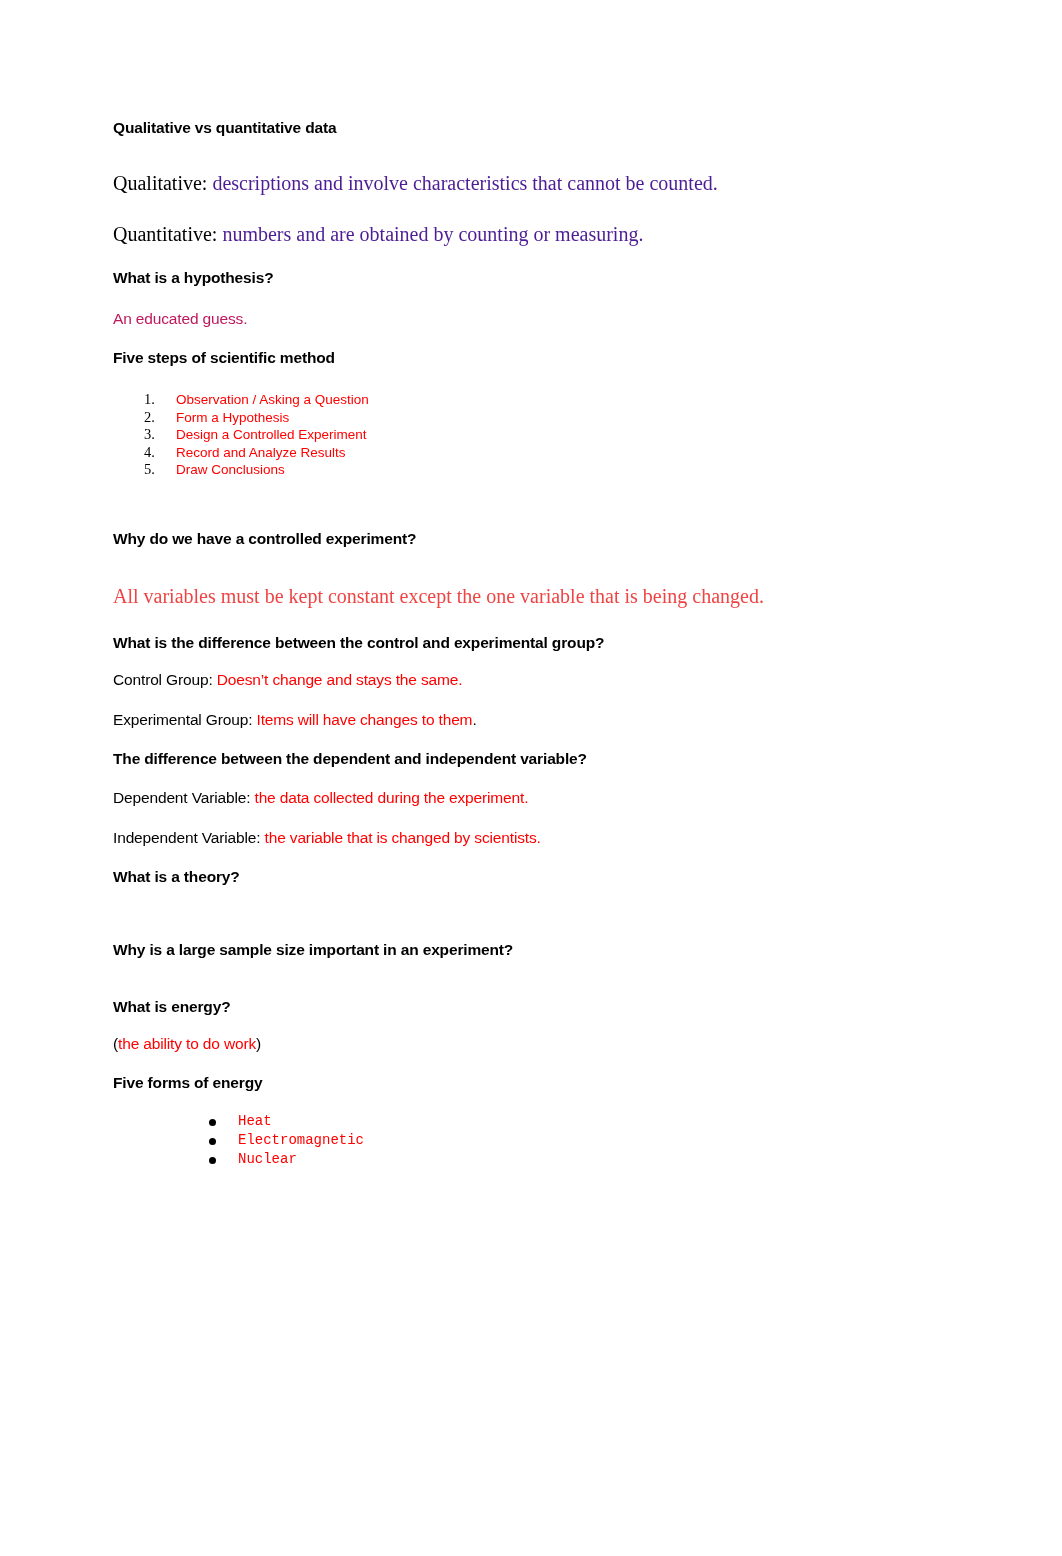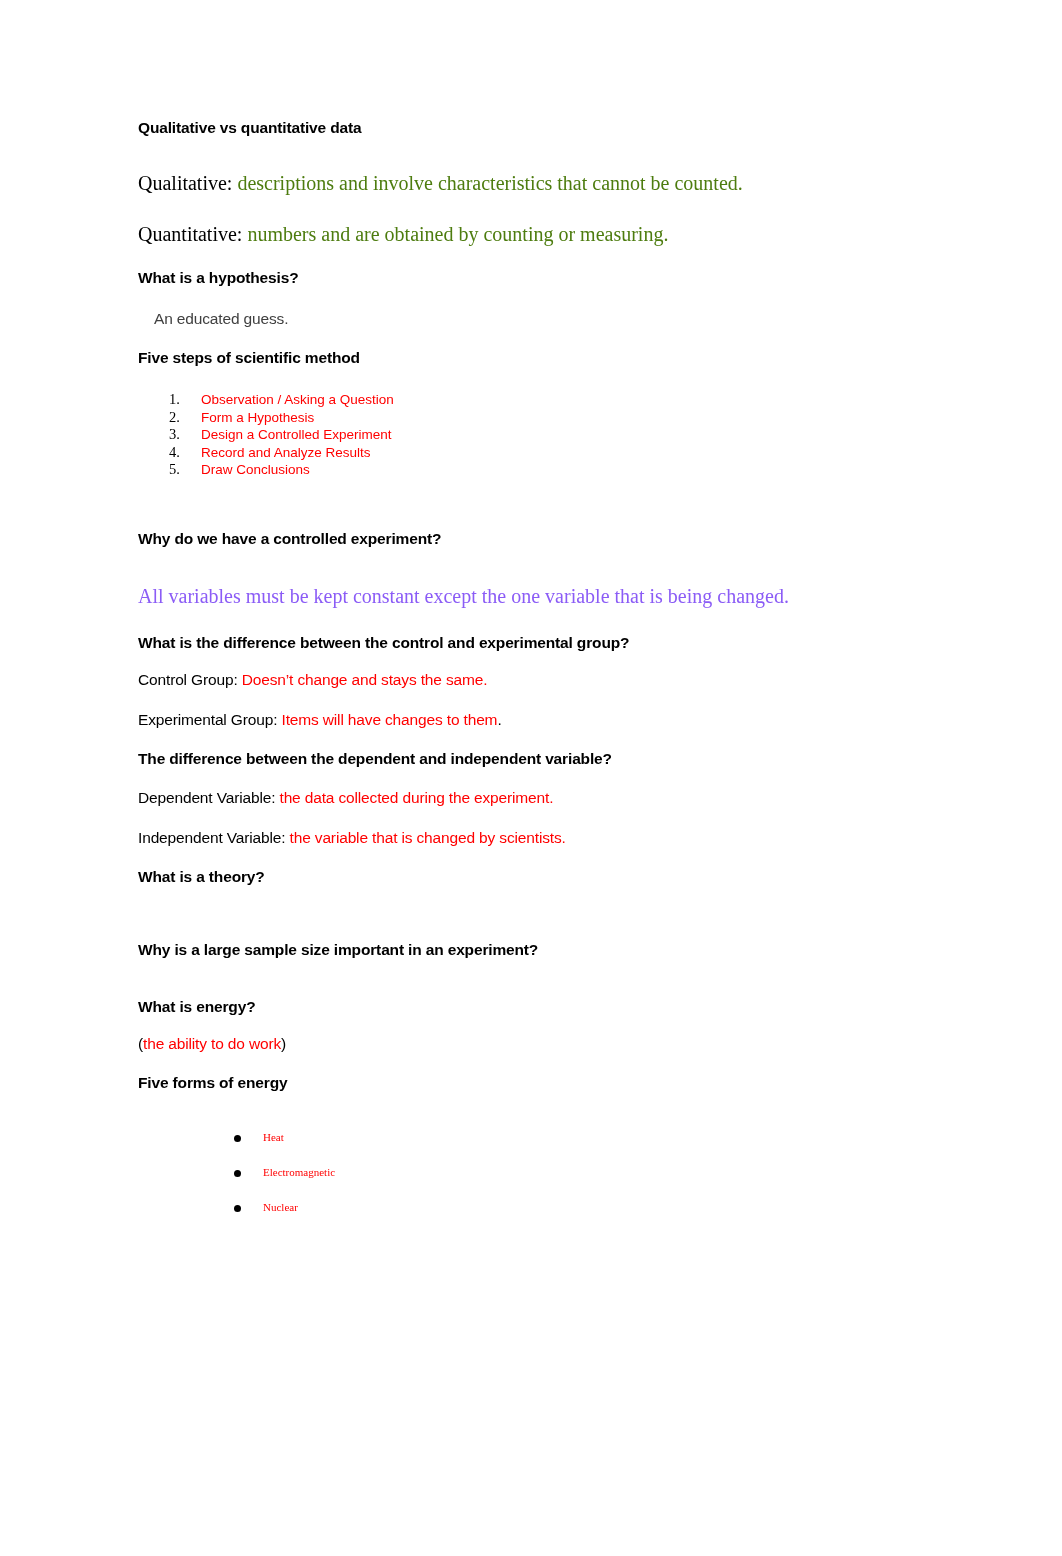--- a/index.html
+++ b/index.html
@@ -22,21 +22,21 @@
     left: 0;
     top: 0;
     width: 1062px;
     height: 1556px;
     background: #ffffff;
     overflow: hidden;
   }
 
   .doc {
     position: absolute;
-    left: 138px;
+    left: 113px;
     top: 118px;
     width: 830px;
   }
 
   
   .heading {
     font-family: "Liberation Sans", sans-serif;
     font-weight: bold;
     font-size: 15.5px;
     line-height: 19px;
@@ -46,42 +46,42 @@
   }
 
   
   .serif-line {
     font-family: "Liberation Serif", serif;
     font-size: 20px;
     line-height: 25px;
     color: #000000;
     margin: 0;
   }
-  .serif-line .ans { color: #4d7c0f; }
+  .serif-line .ans { color: #4c1d95; }
 
   .serif-block {
     font-family: "Liberation Serif", serif;
     font-size: 20px;
     line-height: 25px;
-    color: #8b5cf6;
+    color: #ef4444;
     margin: 0;
     width: 805px;
   }
 
   
   .sans-line {
     font-family: "Liberation Sans", sans-serif;
     font-size: 15.5px;
     line-height: 19px;
     color: #000000;
     letter-spacing: -0.15px;
     margin: 0;
   }
   .sans-line .ans { color: #FF0000; }
-  .sans-line.red { color: #404040; margin-left: 16px; }
+  .sans-line.red { color: #be185d; }
   .sp-18 { height: 18px; }
   .sp-20 { height: 20px; }
   .sp-21 { height: 21px; }
   .sp-22 { height: 22px; }
   .sp-24 { height: 24px; }
   .sp-26 { height: 26px; }
   .sp-32 { height: 32px; }
   .sp-34 { height: 34px; }
   .sp-36 { height: 36px; }
   .sp-50 { height: 50px; }
@@ -117,25 +117,24 @@
   .bul-list {
     list-style: none;
     margin: 0;
     padding: 0;
   }
   .bul-list li {
     position: relative;
     padding-left: 125px;
     height: 19px;
     line-height: 19px;
-    font-family: Liberation Serif, serif;
-    font-size: 11px;
+    font-family: Liberation Mono, monospace;
+    font-size: 14px;
     color: #FF0000;
     white-space: nowrap;
-    margin-top: 16px;
   }
   .bul-list li .bullet {
     position: absolute;
     left: 96px;
     top: 7px;
     width: 7px;
     height: 7px;
     border-radius: 50%;
     background: #000000;
   }

